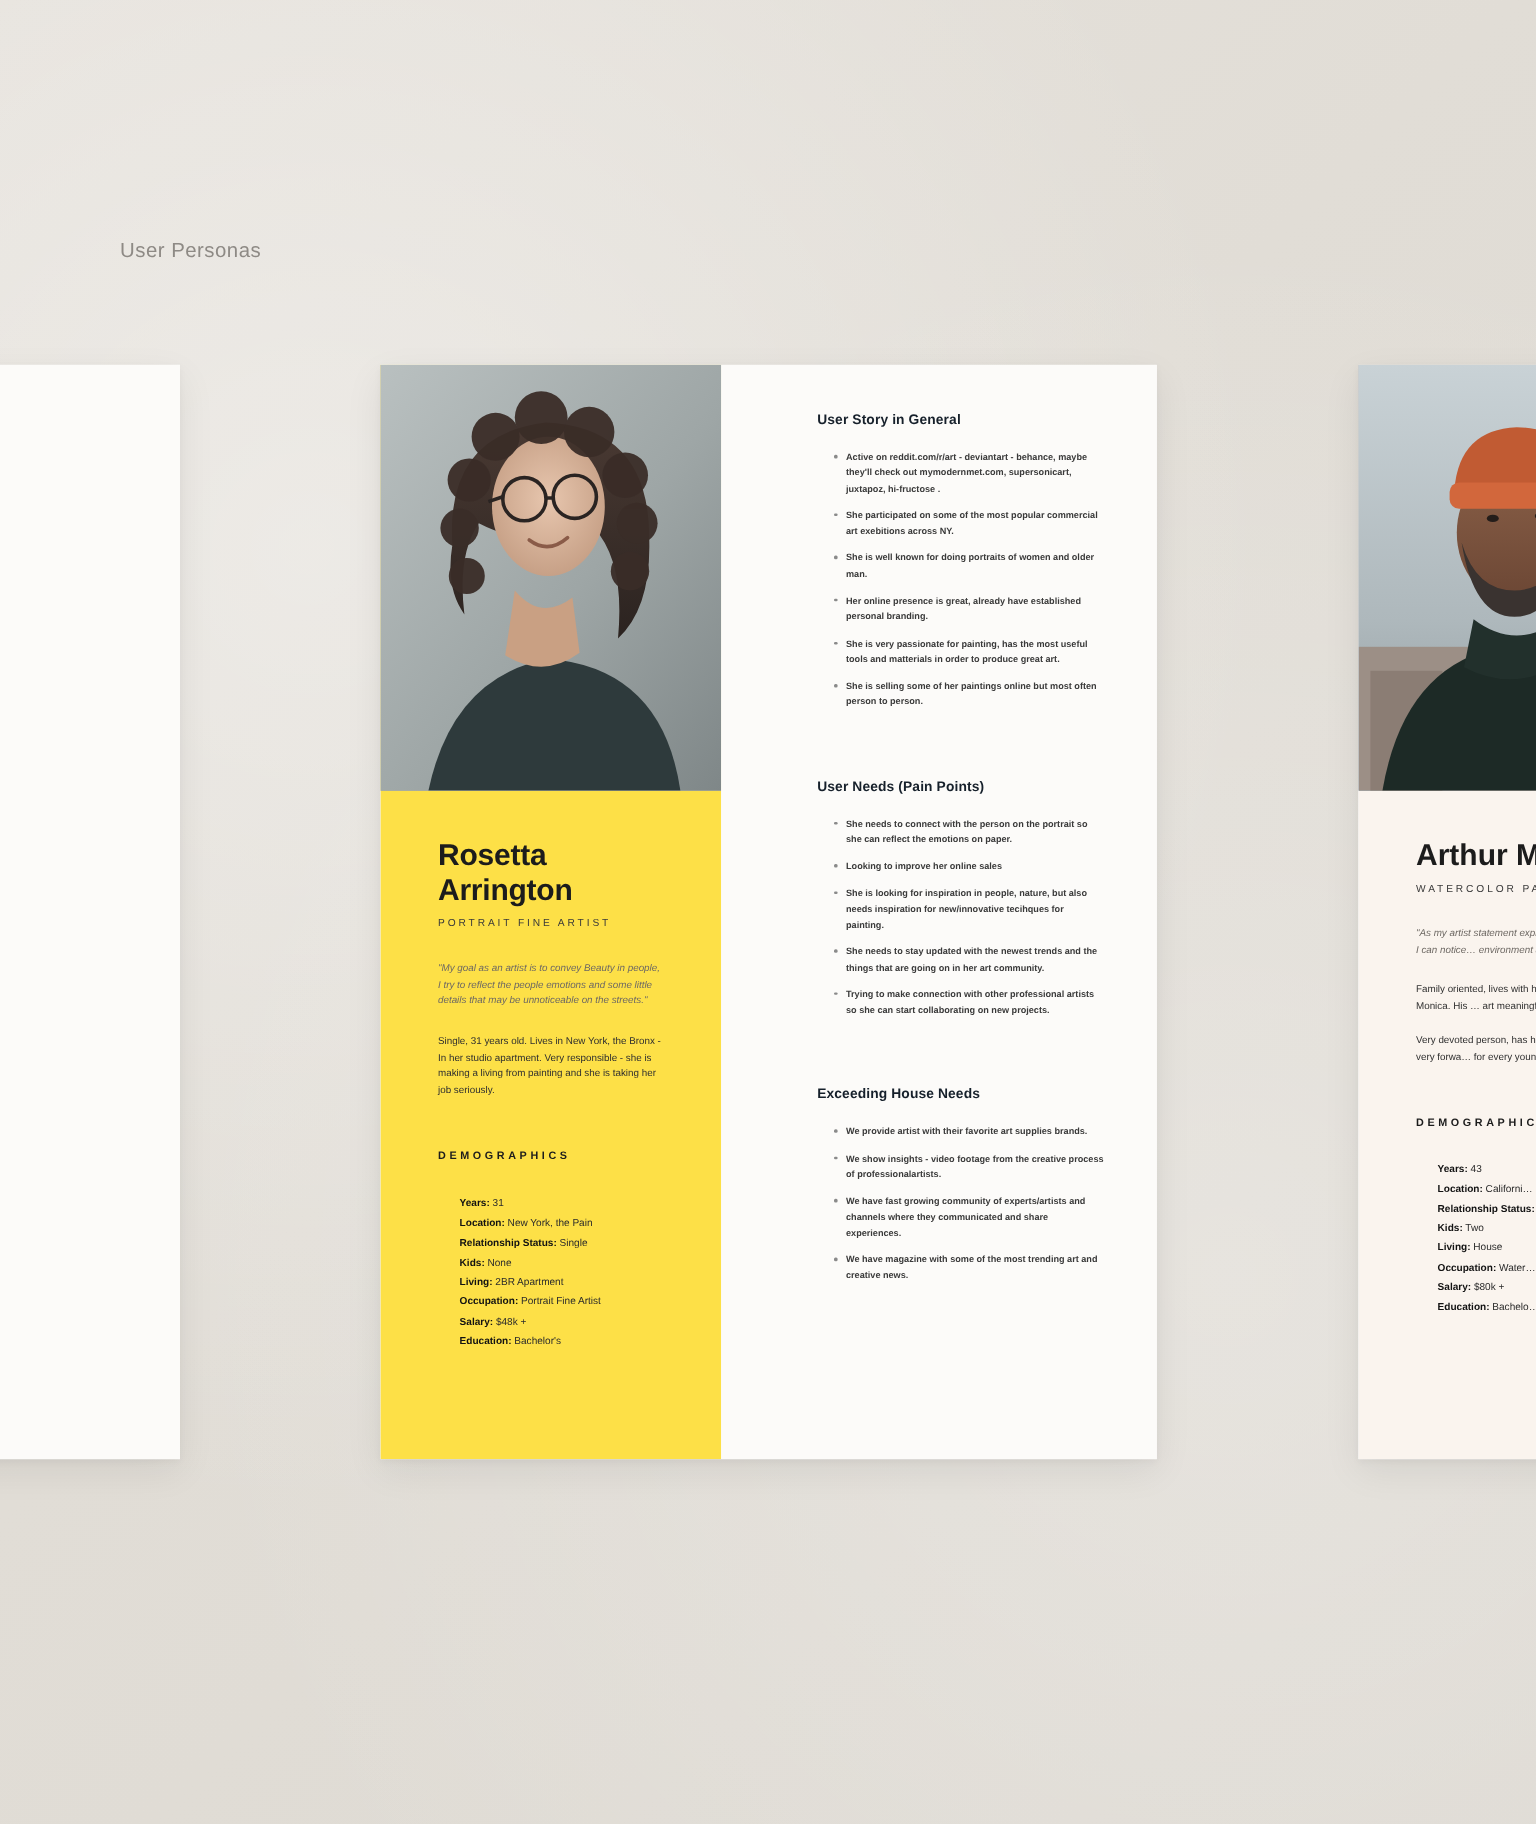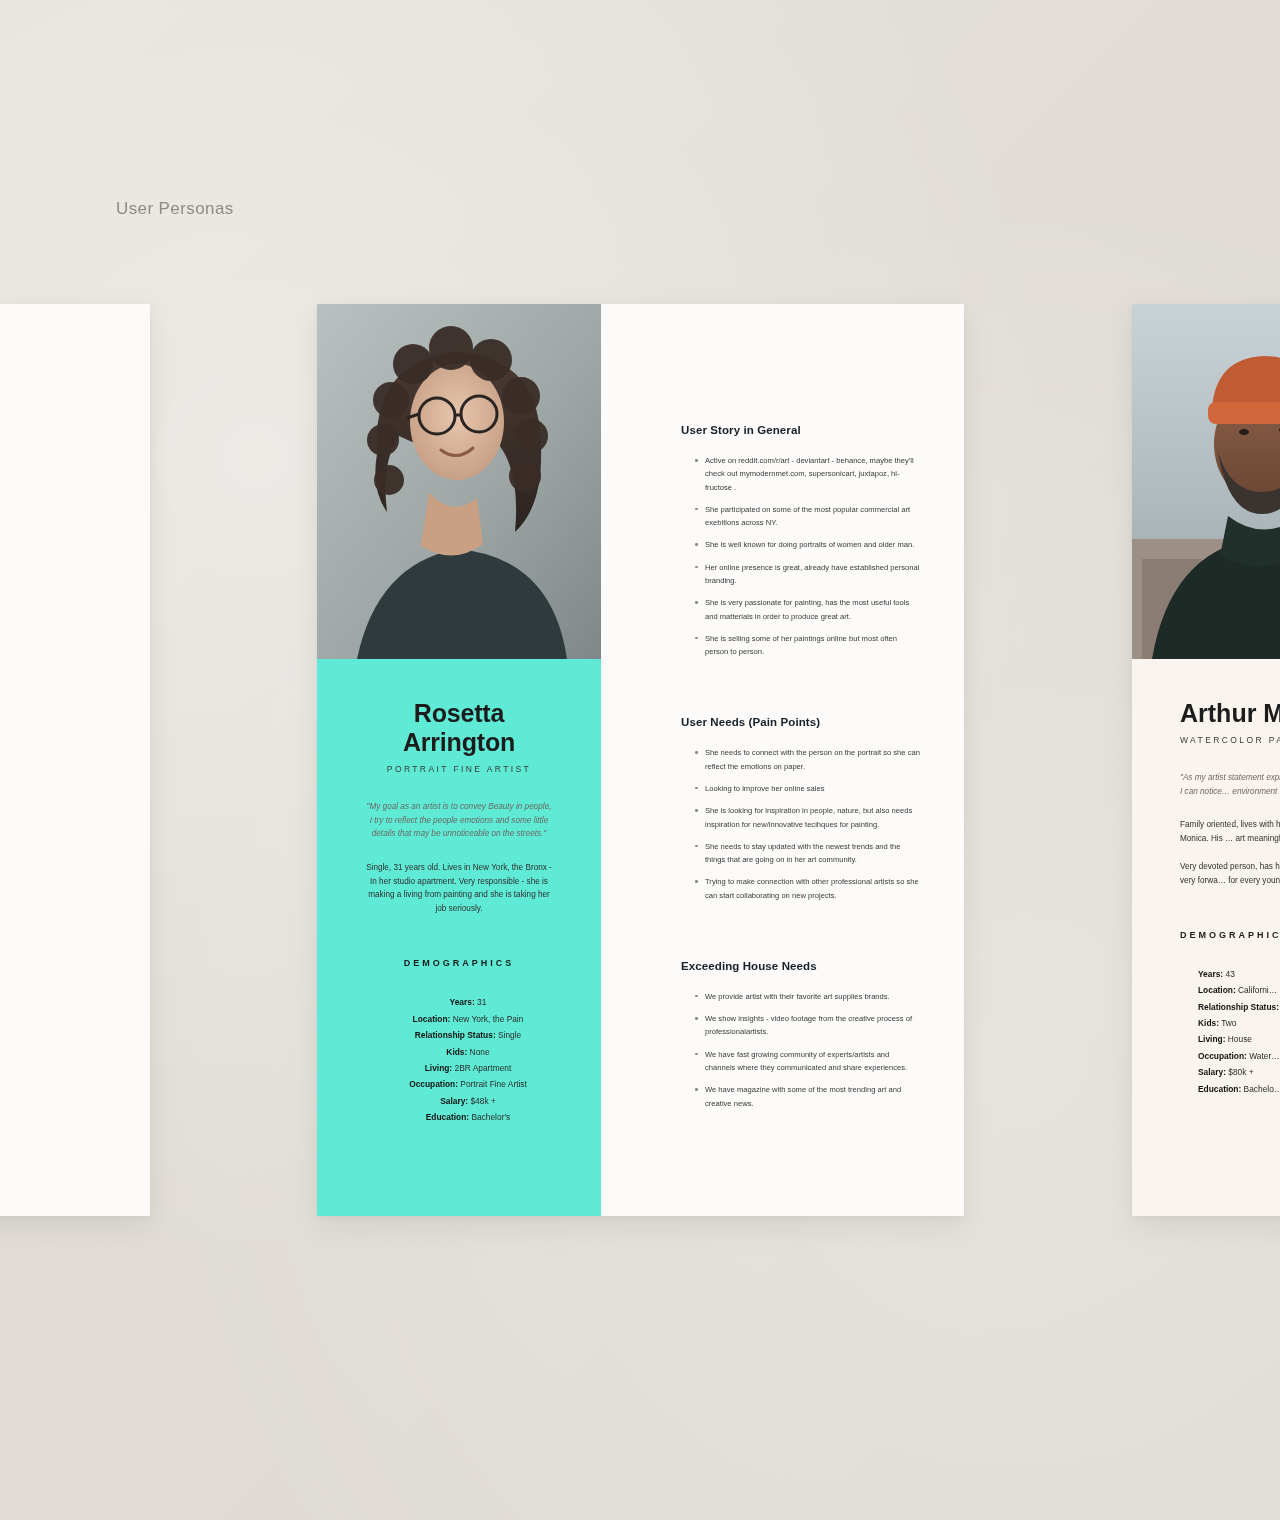--- a/index.html
+++ b/index.html
@@ -21,21 +21,21 @@
     inset: 0;
     background:
       radial-gradient(circle at 20% 30%, rgba(255,255,255,0.35), rgba(255,255,255,0) 55%),
       radial-gradient(circle at 80% 70%, rgba(255,255,255,0.25), rgba(255,255,255,0) 60%),
       linear-gradient(135deg, #e6e2dc 0%, #e1ddd6 45%, #ddd9d2 100%);
     pointer-events: none;
   }
 
   .page-label {
     position: absolute;
-    left: 116px;
+    left: 100px;
     top: 199px;
     font-size: 17px;
     color: #8e8a85;
     letter-spacing: 0.4px;
     font-family: "Liberation Sans", sans-serif;
   }
 
   
   .sheet {
     position: absolute;
@@ -62,27 +62,26 @@
     width: 300px;
   }
 
   .panel {
     height: 100%;
     box-sizing: border-box;
     position: relative;
   }
   .panel-a {
     width: 284px;
-    background: #5eead4;
-    text-align: center;
+    background: #fde047;
   }
   .panel-b {
     width: 363px;
     background: #fcfbf9;
-    padding: 120px 44px 0 80px;
+    padding: 40px 44px 0 80px;
     box-sizing: border-box;
   }
 
   
   .photo {
     width: 100%;
     height: 355px;
     position: relative;
     overflow: hidden;
     background: #9fa7a8;
@@ -151,20 +150,21 @@
     font-size: 11.5px;
     color: #16202b;
     margin: 0 0 18px 0;
     letter-spacing: 0.1px;
   }
   .b-title.spaced { margin-top: 58px; }
   .bullets {
     margin: 0 0 0 0;
     padding: 0 0 0 14px;
     list-style: none;
+    font-weight: bold;
   }
   .bullets li {
     position: relative;
     font-size: 7.6px;
     line-height: 1.75;
     color: #3a3a3a;
     margin-bottom: 9px;
     padding-left: 10px;
   }
   .bullets li:before {

